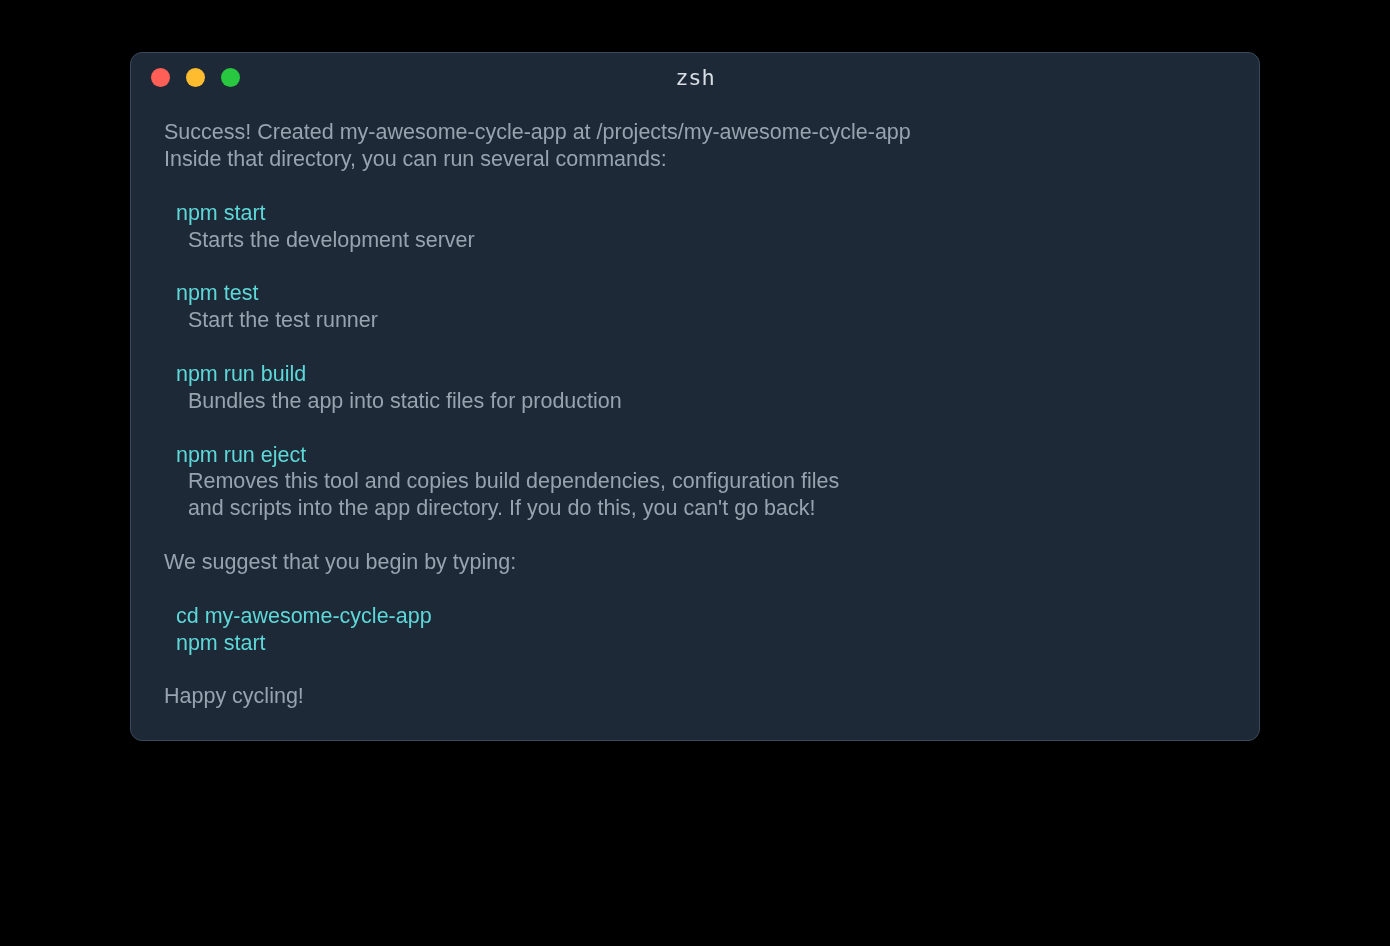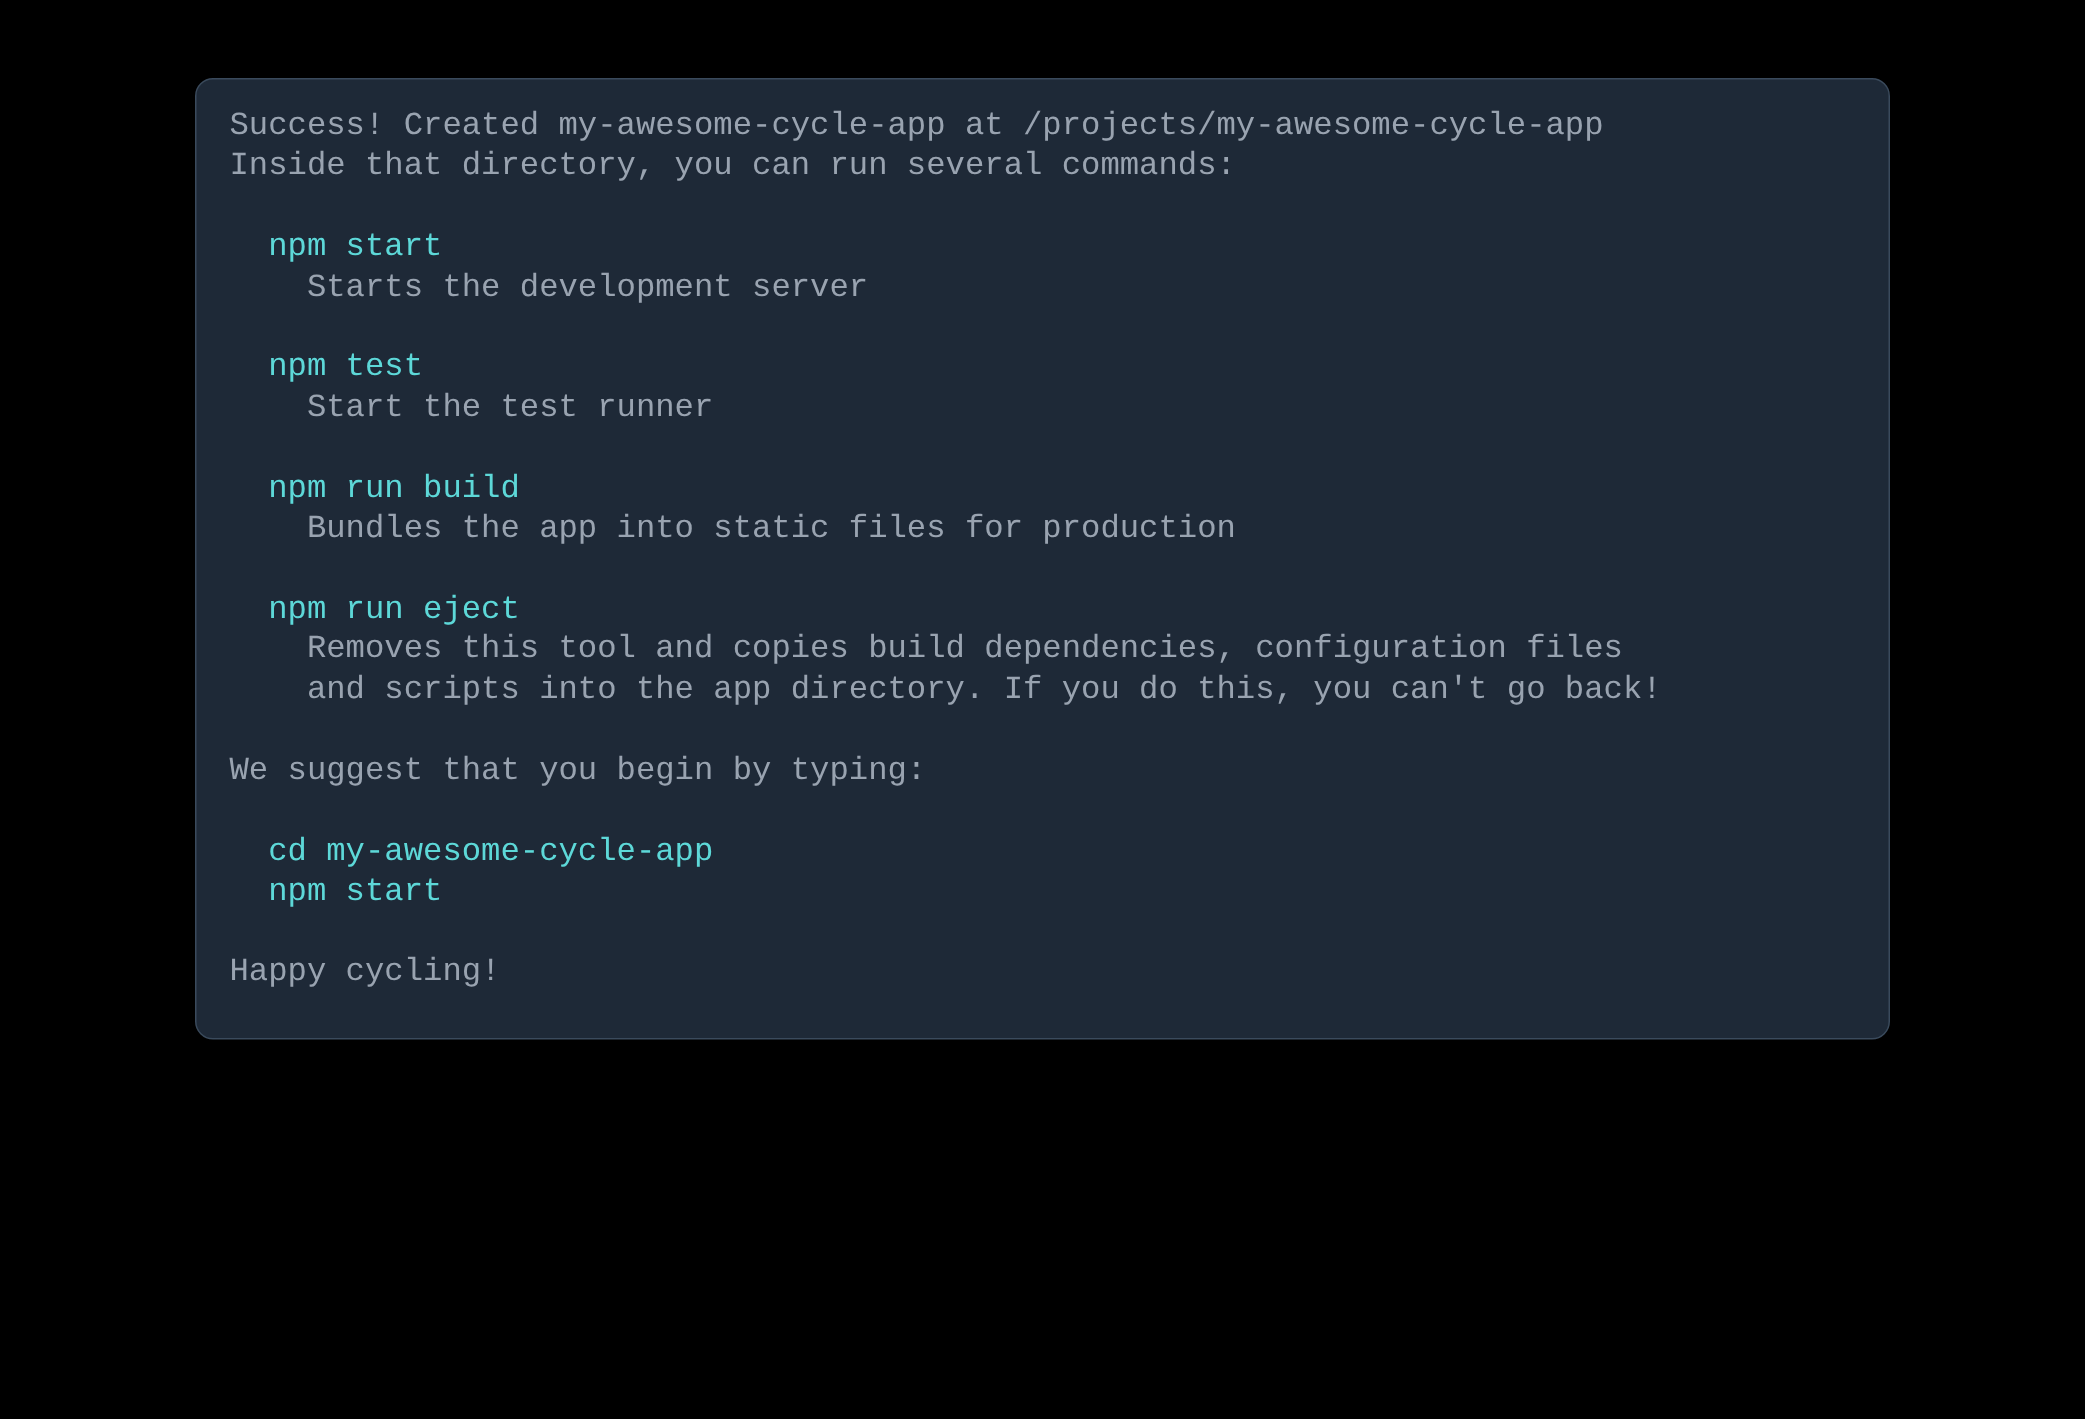--- a/index.html
+++ b/index.html
@@ -46,34 +46,43 @@
     .title {
       position: absolute;
       left: 50%;
       transform: translateX(-50%);
       color: #d8dde3;
       font-family: ui-monospace, 'SF Mono', Menlo, Monaco, Consolas, monospace;
       font-size: 22px;
     }
     .terminal-body {
       padding: 18px 22px 30px 22px;
-      font-family: Liberation Mono, monospace;
+      font-family: Liberation Sans, sans-serif;
       font-size: 21.5px;
       line-height: 1.25;
       color: #99a3b0;
       white-space: pre;
+      margin-left: 11px;
     }
     .cyan {
       color: #5dd8d8;
     }
   </style>
 </head>
 <body>
 
 <div class="terminal-window">
+  <div class="titlebar">
+    <div class="traffic-lights">
+      <div class="traffic-light red"></div>
+      <div class="traffic-light yellow"></div>
+      <div class="traffic-light green"></div>
+    </div>
+    <div class="title">zsh</div>
+  </div>
   <div class="terminal-body"><span>Success! Created my-awesome-cycle-app at /projects/my-awesome-cycle-app</span>
 <span>Inside that directory, you can run several commands:</span>
 
 <span class="cyan">  npm start</span>
 <span>    Starts the development server</span>
 
 <span class="cyan">  npm test</span>
 <span>    Start the test runner</span>
 
 <span class="cyan">  npm run build</span>

